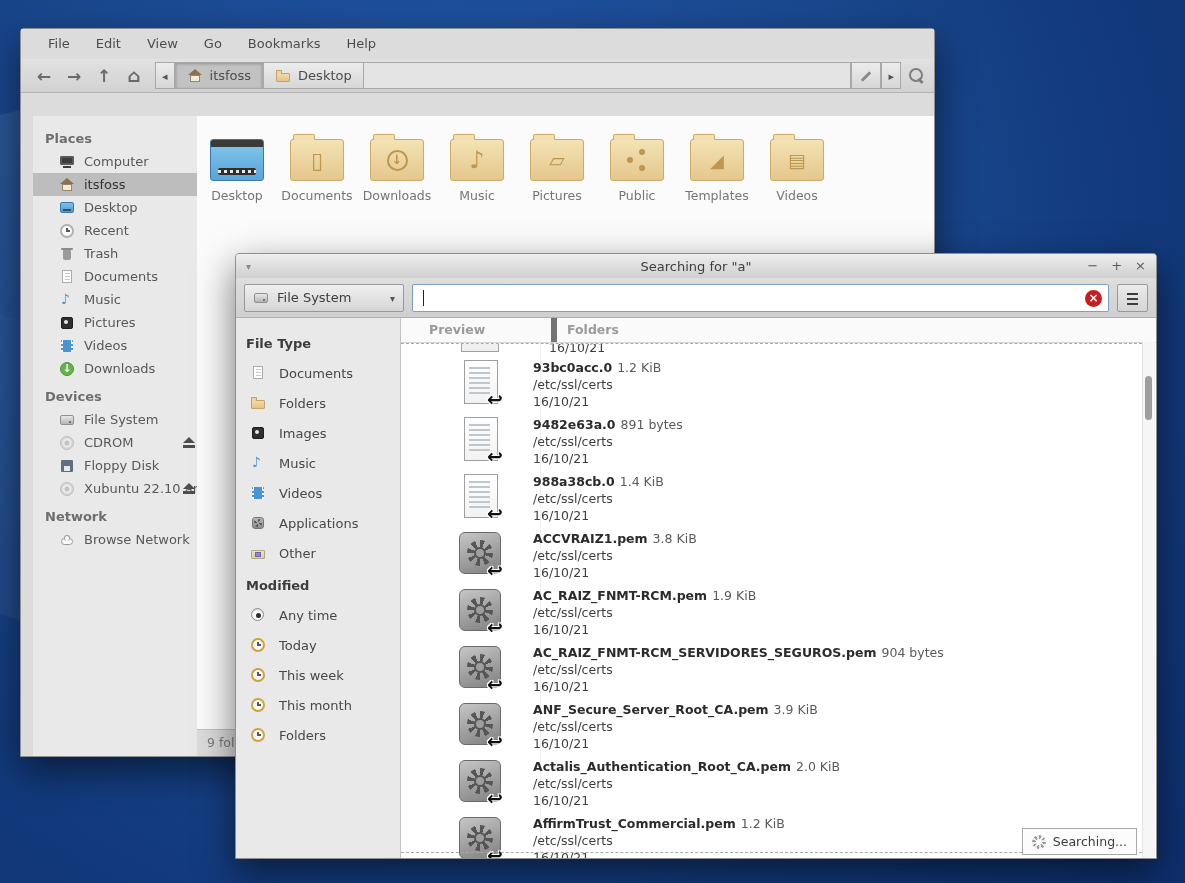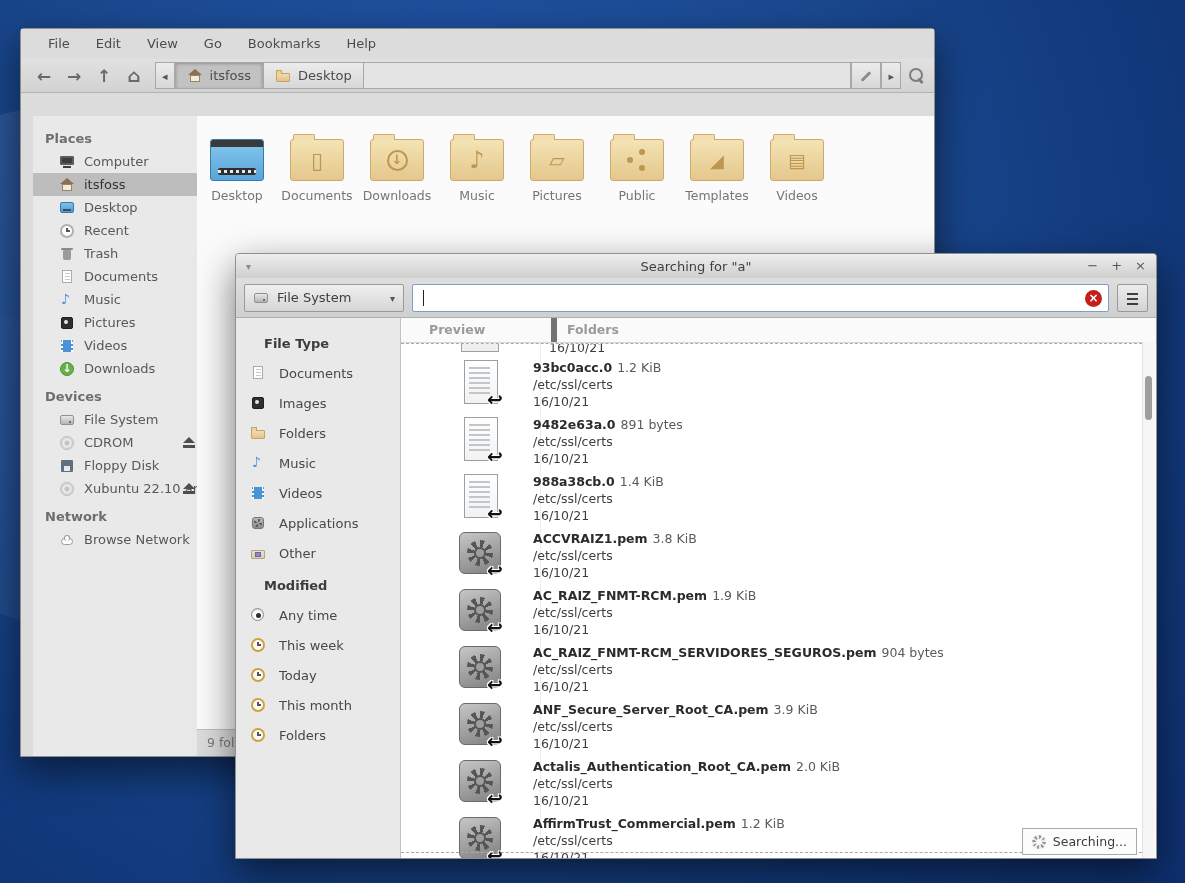--- a/index.html
+++ b/index.html
@@ -118,21 +118,21 @@
   .combo .caret-down{margin-left:auto}
   .entry{flex:1;height:28px;background:#fff;border:1px solid #7d9ec7;border-radius:2px;position:relative;box-sizing:border-box}
   .entry .cursor{position:absolute;left:10px;top:5px;width:1px;height:16px;background:#222}
   .entry .clear{position:absolute;right:6px;top:5px;width:17px;height:17px;border-radius:50%;background:#c41f1f;color:#fff;font-size:12px;line-height:16px;text-align:center;font-weight:bold}
   .entry .clear::before{content:"×"}
   .menubtn{width:31px;height:28px;border:1px solid #999;border-radius:2px;background:linear-gradient(#ececec,#d4d4d4);position:relative;box-sizing:border-box}
   .menubtn::before{content:"";position:absolute;left:9px;right:9px;top:8px;height:2.5px;background:#3e3e3e;box-shadow:0 5px 0 #3e3e3e,0 10px 0 #3e3e3e}
 
   .filters{position:absolute;left:0;top:64px;bottom:0;width:165px;background:#e9e9ea;border-right:1px solid #c2c2c2;padding-top:8px;box-sizing:border-box;overflow:hidden}
   .frow{display:flex;align-items:center;height:30px;padding-left:14px;gap:13px;font-size:13px;color:#474747}
-  .frow.hdr{font-weight:bold;color:#3c3c3c;padding-left:28px;margin-top:2px}
+  .frow.hdr{font-weight:bold;color:#3c3c3c;padding-left:10px;margin-top:2px}
 
   .results{position:absolute;left:165px;top:64px;right:0;bottom:0;background:#fff;overflow:hidden}
   .colhdr{height:24px;border-bottom:1px solid #d6d6d6;display:flex;font-size:12.5px;font-weight:bold;color:#9a9a9a;background:#fafafa}
   .colhdr .c1{width:156px;padding-left:28px;line-height:23px;border-right:6px solid #737373;box-sizing:border-box}
   .colhdr .c2{flex:1;padding-left:10px;line-height:23px}
   .vline{position:absolute;left:139px;top:24px;bottom:0;width:1px;background:#eeeeee}
   .topdash{position:absolute;left:0;right:14px;top:25px;border-top:1px dashed #a9a9a9}
   .botdash{position:absolute;left:0;right:14px;top:534px;border-top:1px dashed #a9a9a9}
   .partial{position:absolute;left:0;right:14px;top:26px;height:13px;overflow:hidden}
   .partial .sliver{position:absolute;left:60px;top:-3px;width:36px;height:10px;background:#efefef;border:1px solid #9f9f9f;border-top:none}
@@ -388,30 +388,30 @@
 
           <span>File Type</span>
         </div>
 
         <div class="frow item">
           <span class="ic ic-doc"></span>
           <span>Documents</span>
         </div>
 
         <div class="frow item">
+          <span class="ic ic-folder"></span>
+          <span>Folders</span>
+        </div>
+
+        <div class="frow item">
           <span class="ic ic-image"></span>
           <span>Images</span>
         </div>
 
         <div class="frow item">
-          <span class="ic ic-folder"></span>
-          <span>Folders</span>
-        </div>
-
-        <div class="frow item">
           <span class="ic ic-music"></span>
           <span>Music</span>
         </div>
 
         <div class="frow item">
           <span class="ic ic-film"></span>
           <span>Videos</span>
         </div>
 
         <div class="frow item">
@@ -429,26 +429,26 @@
           <span>Modified</span>
         </div>
 
         <div class="frow item">
           <span class="ic ic-radio on"></span>
           <span>Any time</span>
         </div>
 
         <div class="frow item">
           <span class="ic ic-clock gold"></span>
+          <span>Today</span>
+        </div>
+
+        <div class="frow item">
+          <span class="ic ic-clock gold"></span>
           <span>This week</span>
-        </div>
-
-        <div class="frow item">
-          <span class="ic ic-clock gold"></span>
-          <span>Today</span>
         </div>
 
         <div class="frow item">
           <span class="ic ic-clock gold"></span>
           <span>This month</span>
         </div>
 
         <div class="frow item">
           <span class="ic ic-clock gold"></span>
           <span>Folders</span>

